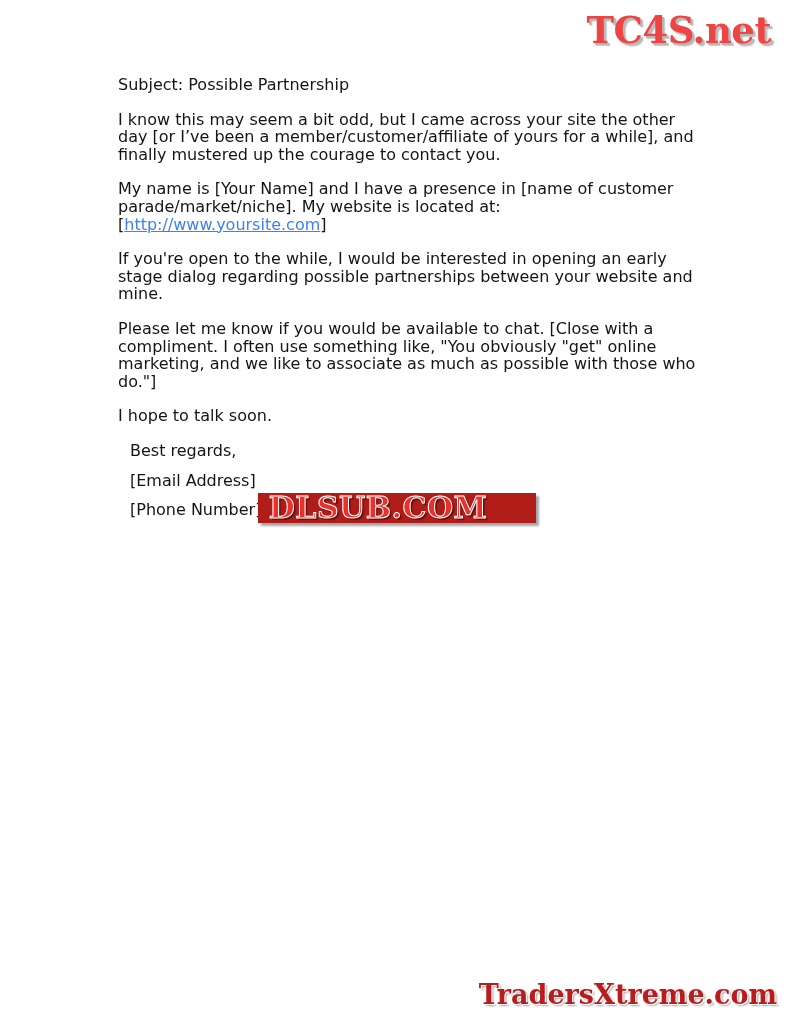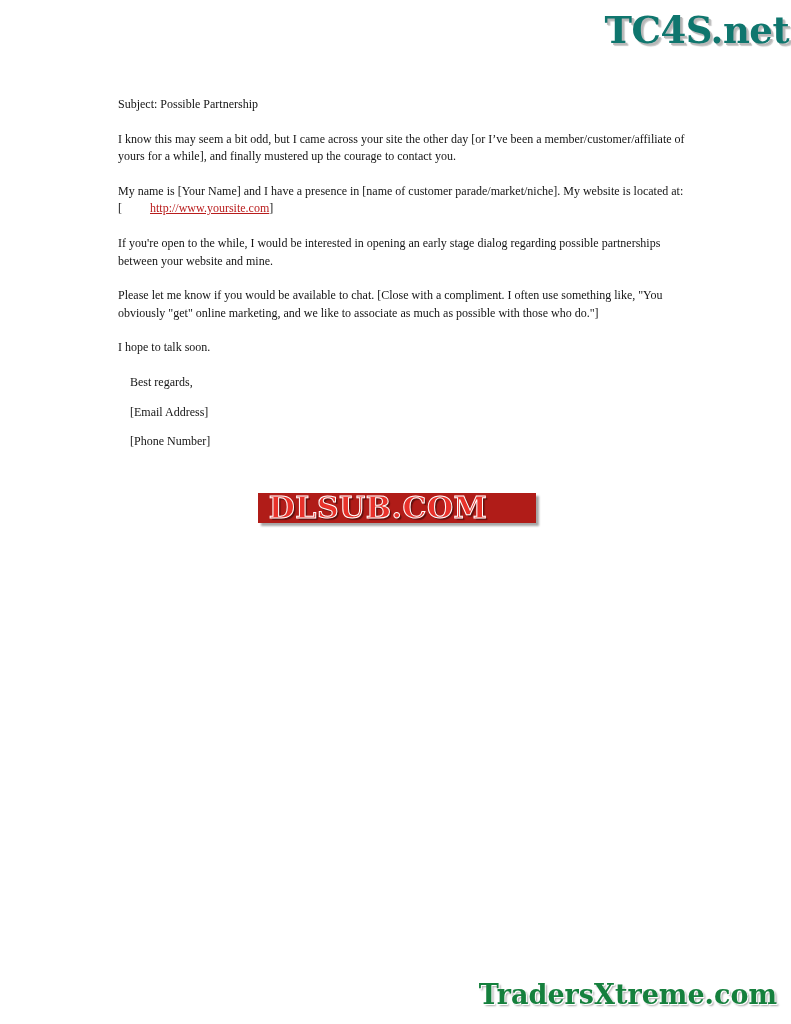--- a/index.html
+++ b/index.html
@@ -19,51 +19,49 @@
   .page {
     position: absolute;
     inset: 0;
     background: #ffffff;
   }
 
   
   .brand-top {
     position: absolute;
     top: 8px;
-    right: 2px;
+    right: 20px;
     font-family: "DejaVu Serif", serif;
     font-weight: bold;
     font-size: 37px;
     letter-spacing: -0.5px;
-    color: #0f766e;
+    color: #ef4444;
     text-shadow: 2px 2px 0 #b8b8b8, 3px 3px 1px rgba(0,0,0,0.22);
     white-space: nowrap;
   }
 
   
   .letter {
     position: absolute;
     left: 118px;
-    top: 96px;
+    top: 76px;
     width: 580px;
-    font-size: 12px;
+    font-size: 16px;
     line-height: 17.6px;
     color: #141414;
-    font-family: Liberation Serif, serif;
   }
   .letter p {
     margin: 0 0 17px 0;
   }
   .letter p.tight {
     margin: 12px;
   }
   .letter a.link {
-    color: #b91c1c;
+    color: #3b82f6;
     text-decoration: underline;
-    margin-left: 28px;
   }
 
   
   .watermark-center {
     position: absolute;
     left: 258px;
     top: 487px;
     width: 278px;
     height: 42px;
   }
@@ -94,21 +92,21 @@
   }
 
   
   .brand-bottom {
     position: absolute;
     right: 14px;
     bottom: 14px;
     font-family: "DejaVu Serif", serif;
     font-weight: bold;
     font-size: 27px;
-    color: #15803d;
+    color: #b91c1c;
     text-shadow: 1px 1px 0 #ffffff, 2px 2px 2px rgba(0,0,0,0.35);
     white-space: nowrap;
   }
 </style>
 </head>
 <body>
 
 <div class="page">
 
   <div class="brand-top">TC4S.net</div>

